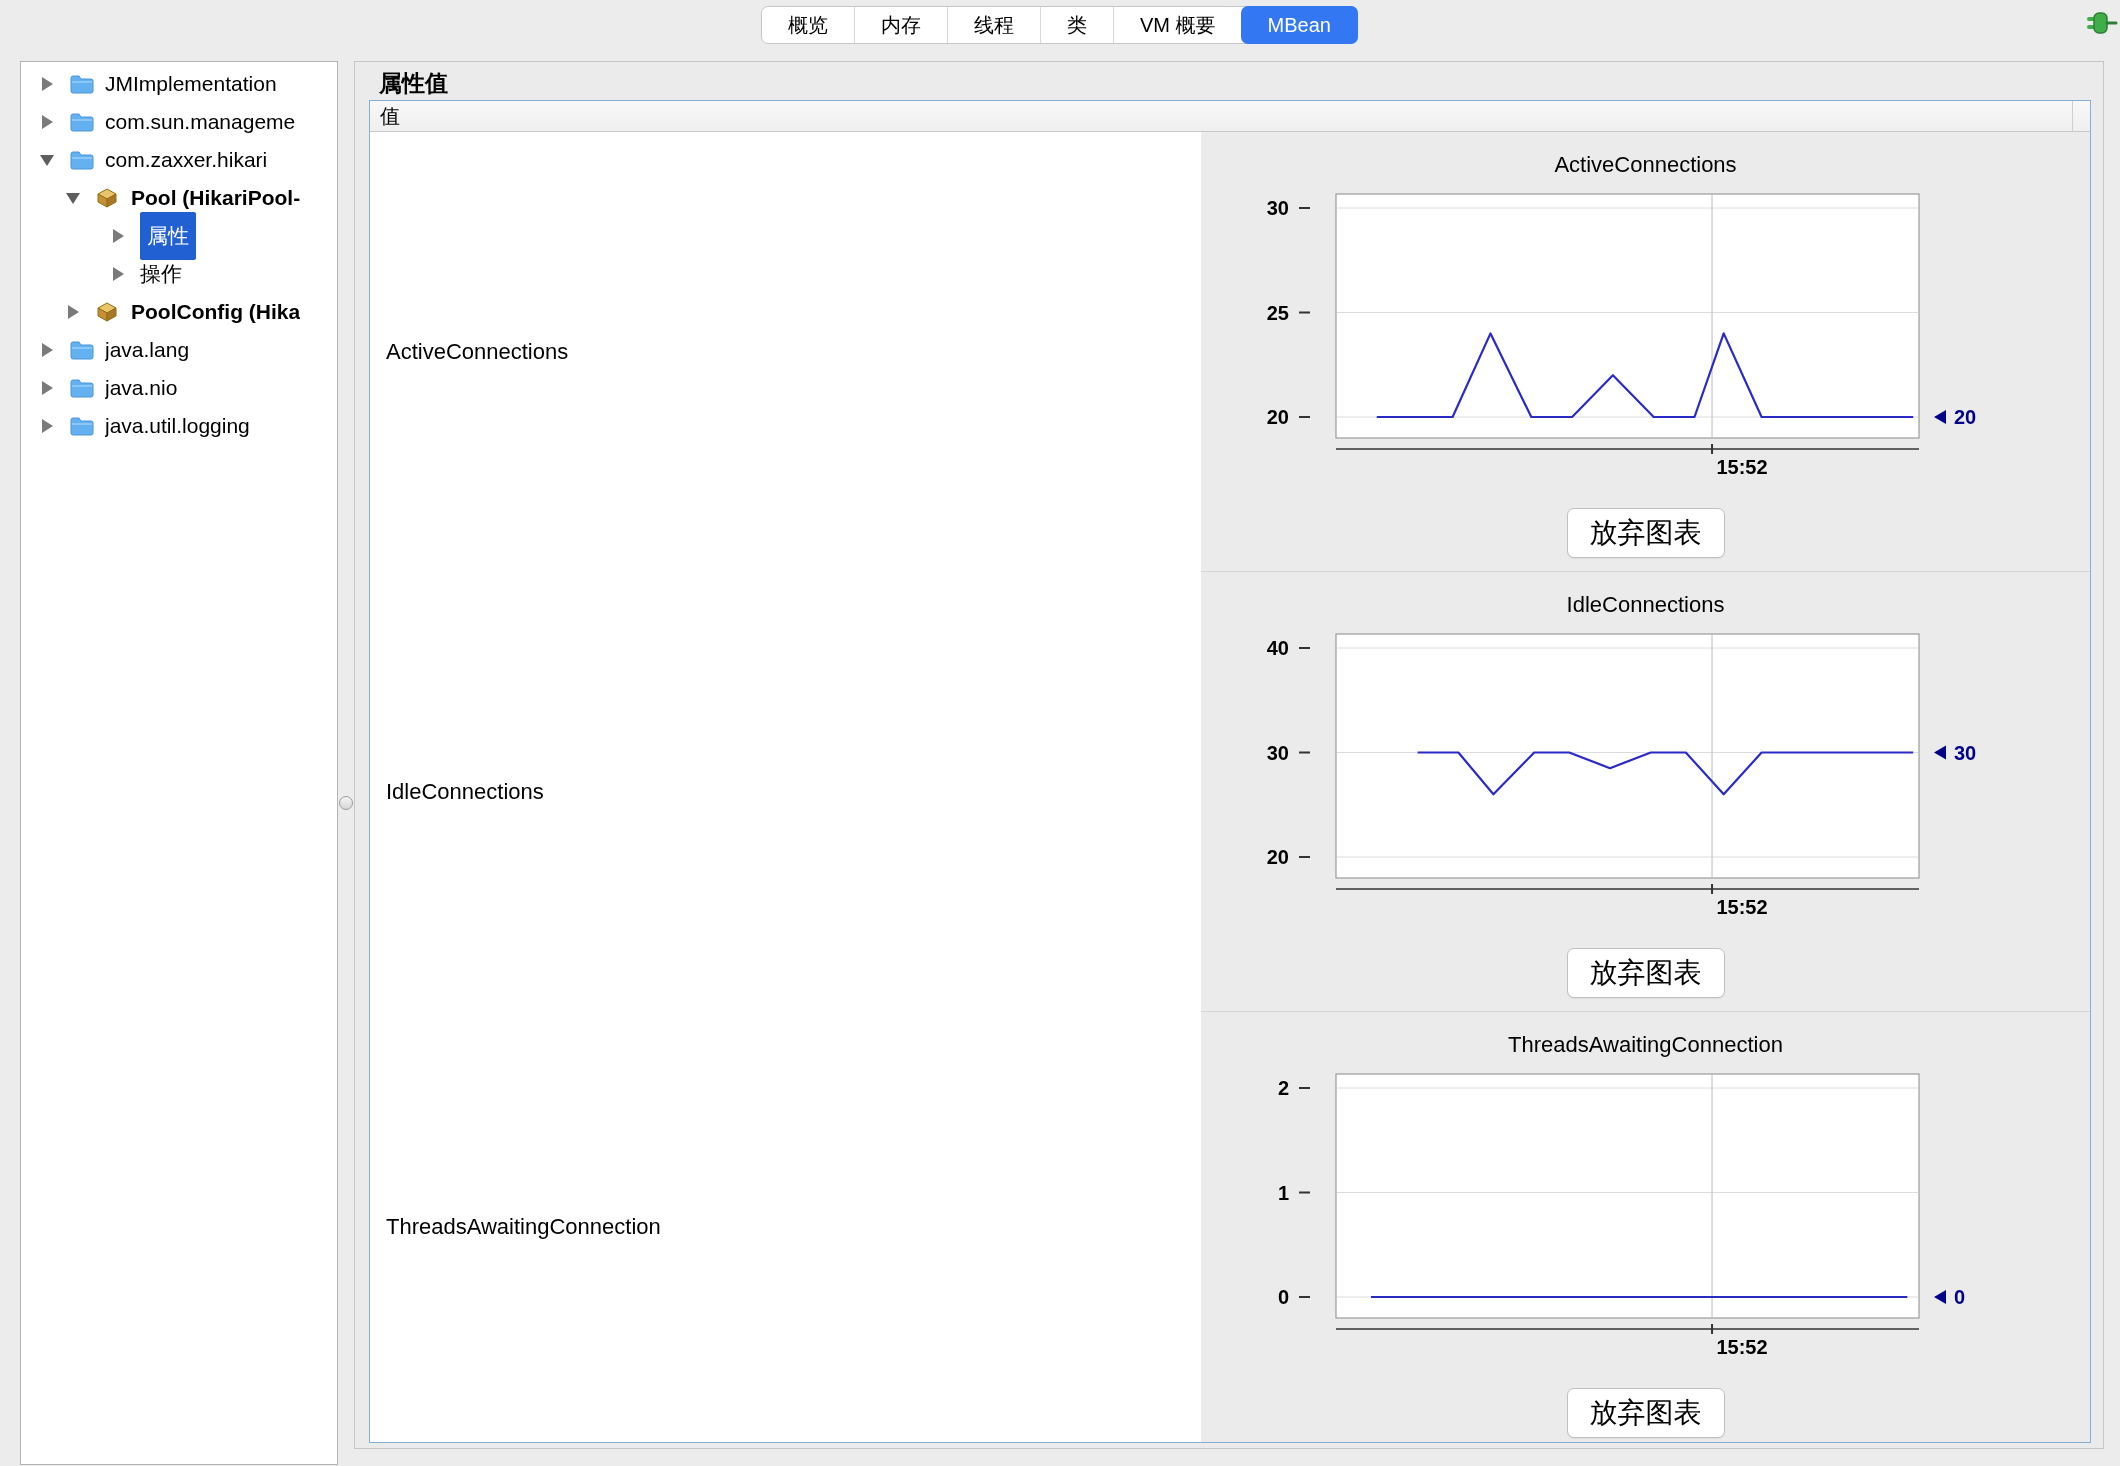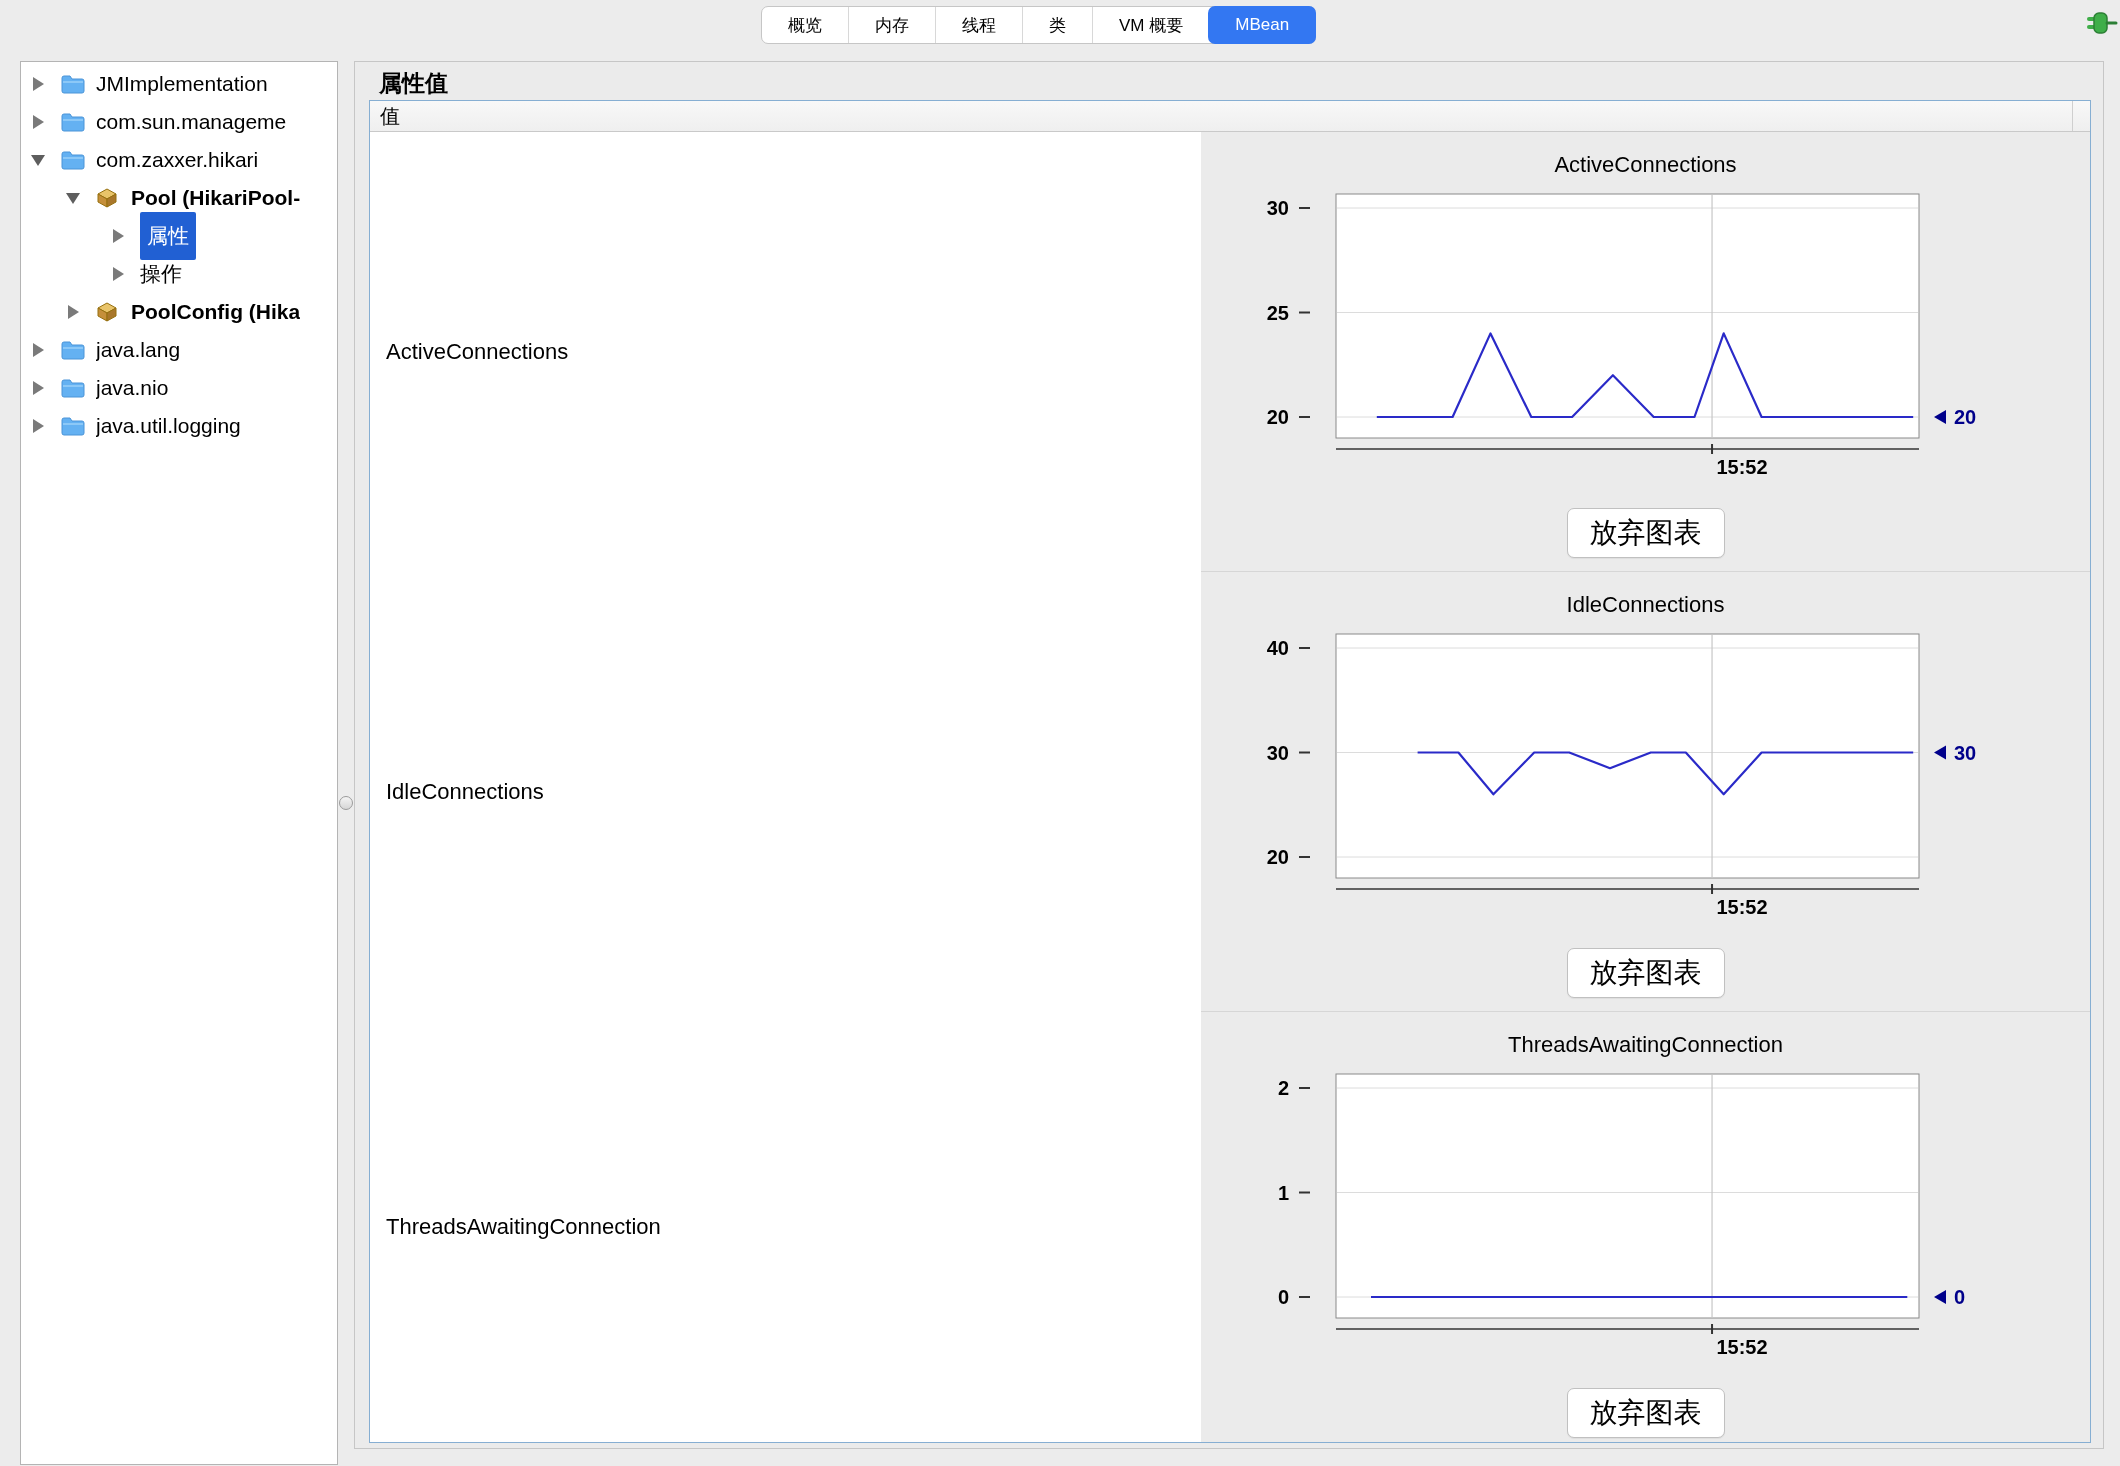--- a/index.html
+++ b/index.html
@@ -9,37 +9,37 @@
     font-family:"Liberation Sans","DejaVu Sans",sans-serif;
   }
   
   .tabbar{
     position:absolute;left:761px;top:6px;height:36px;
     display:flex;align-items:stretch;
     background:#ffffff;border:1px solid #c6c6c6;border-radius:7px;
   }
   .tab{
     display:flex;align-items:center;justify-content:center;
-    padding:0 26px;font-size:17px;white-space:nowrap;position:relative;
+    padding:0 26px;font-size:20px;white-space:nowrap;position:relative;
   }
   .tab + .tab{border-left:1px solid #d8d8d8;}
   .tab.selected{
     background:#3377f2;color:#fff;border-radius:7px;margin:-1px;
     border-left:none;padding:12px 27px;z-index:1;
   }
   .status-icon{position:absolute;right:2px;top:6px;width:34px;height:34px;}
 
   
   .tree-panel{
     position:absolute;left:20px;top:61px;width:318px;height:1404px;
     background:#fff;border:1px solid #b4b4b4;box-sizing:border-box;
     overflow:hidden;padding-top:3px;
   }
   .tree-row{height:38px;display:flex;align-items:center;font-size:21px;white-space:nowrap;}
-  .ind0{padding-left:5px;}
+  .ind0{padding-left:14px;}
   .ind1{padding-left:40px;font-weight:bold;}
   .ind2{padding-left:85px;}
   .tri{width:24px;flex:none;display:flex;justify-content:center;align-items:center;margin-right:10px;}
   .tri i{display:block;width:0;height:0;}
   .tri.collapsed i{border-left:11px solid #7a7a7a;border-top:7px solid transparent;border-bottom:7px solid transparent;}
   .tri.expanded i{border-top:11px solid #5e5e5e;border-left:7px solid transparent;border-right:7px solid transparent;}
   .ticon{width:27px;flex:none;margin-right:9px;display:flex;align-items:center;}
   .tlabel{overflow:hidden;}
   .tlabel.selected{background:#2160d3;color:#fff;padding:10px 7px;border-radius:2px;}
   .splitter-dot{

